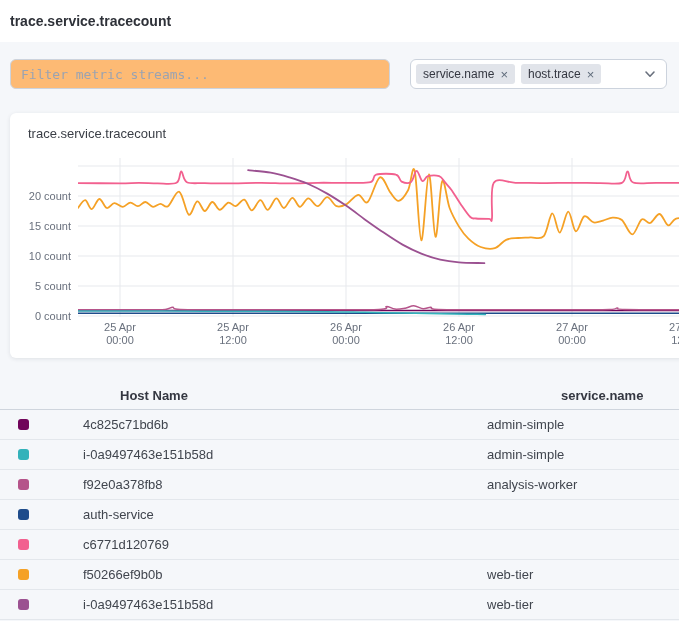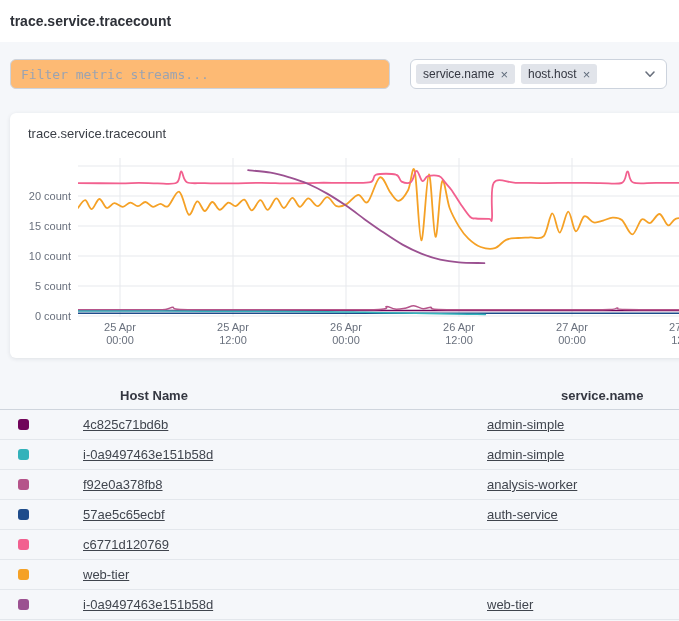--- a/index.html
+++ b/index.html
@@ -95,21 +95,20 @@
     font-size: 13px;
     font-weight: 700;
     color: #343741;
     gap: 37px;
   }
   .trow {
     height: 30px;
     border-bottom: 1px solid #e3e7ec;
     font-size: 13px;
     color: #40454e;
-    text-decoration: underline;
   }
   .dot {
     width: 11px;
     height: 11px;
     border-radius: 3px;
     margin-left: 18px;
   }
 </style>
 </head>
 <body>
@@ -119,21 +118,21 @@
 </div>
 
 <div class="toolbar">
   <input class="filter-input" type="text" placeholder="Filter metric streams..." style="">
   <div class="groupby-select">
     <span class="tag-badge">
       <span>service.name</span>
       <span class="tag-remove">×</span>
     </span>
     <span class="tag-badge">
-      <span>host.host</span>
+      <span>host.trace</span>
       <span class="tag-remove">×</span>
     </span>
     <span class="chevron">
       <svg width="12" height="12" viewBox="0 0 12 12">
           <polyline points="2,4 6,8.2 10,4" fill="none" stroke="#69707d" stroke-width="1.6" stroke-linecap="round" stroke-linejoin="round"></polyline>
         </svg>
     </span>
   </div>
 </div>
 
@@ -227,33 +226,33 @@
         <div>
           <div class="dot" style="background: rgb(181, 84, 138);"></div>
         </div>
         <div>f92e0a378fb8</div>
         <div>analysis-worker</div>
       </div>
       <div class="trow">
         <div>
           <div class="dot" style="background: rgb(30, 76, 139);"></div>
         </div>
-        <div>57ae5c65ecbf</div>
         <div>auth-service</div>
       </div>
       <div class="trow">
         <div>
           <div class="dot" style="background: rgb(242, 96, 143);"></div>
         </div>
         <div>c6771d120769</div>
       </div>
       <div class="trow">
         <div>
           <div class="dot" style="background: rgb(245, 161, 38);"></div>
         </div>
+        <div>f50266ef9b0b</div>
         <div>web-tier</div>
       </div>
       <div class="trow">
         <div>
           <div class="dot" style="background: rgb(155, 81, 145);"></div>
         </div>
         <div>i-0a9497463e151b58d</div>
         <div>web-tier</div>
       </div>
     </div>

